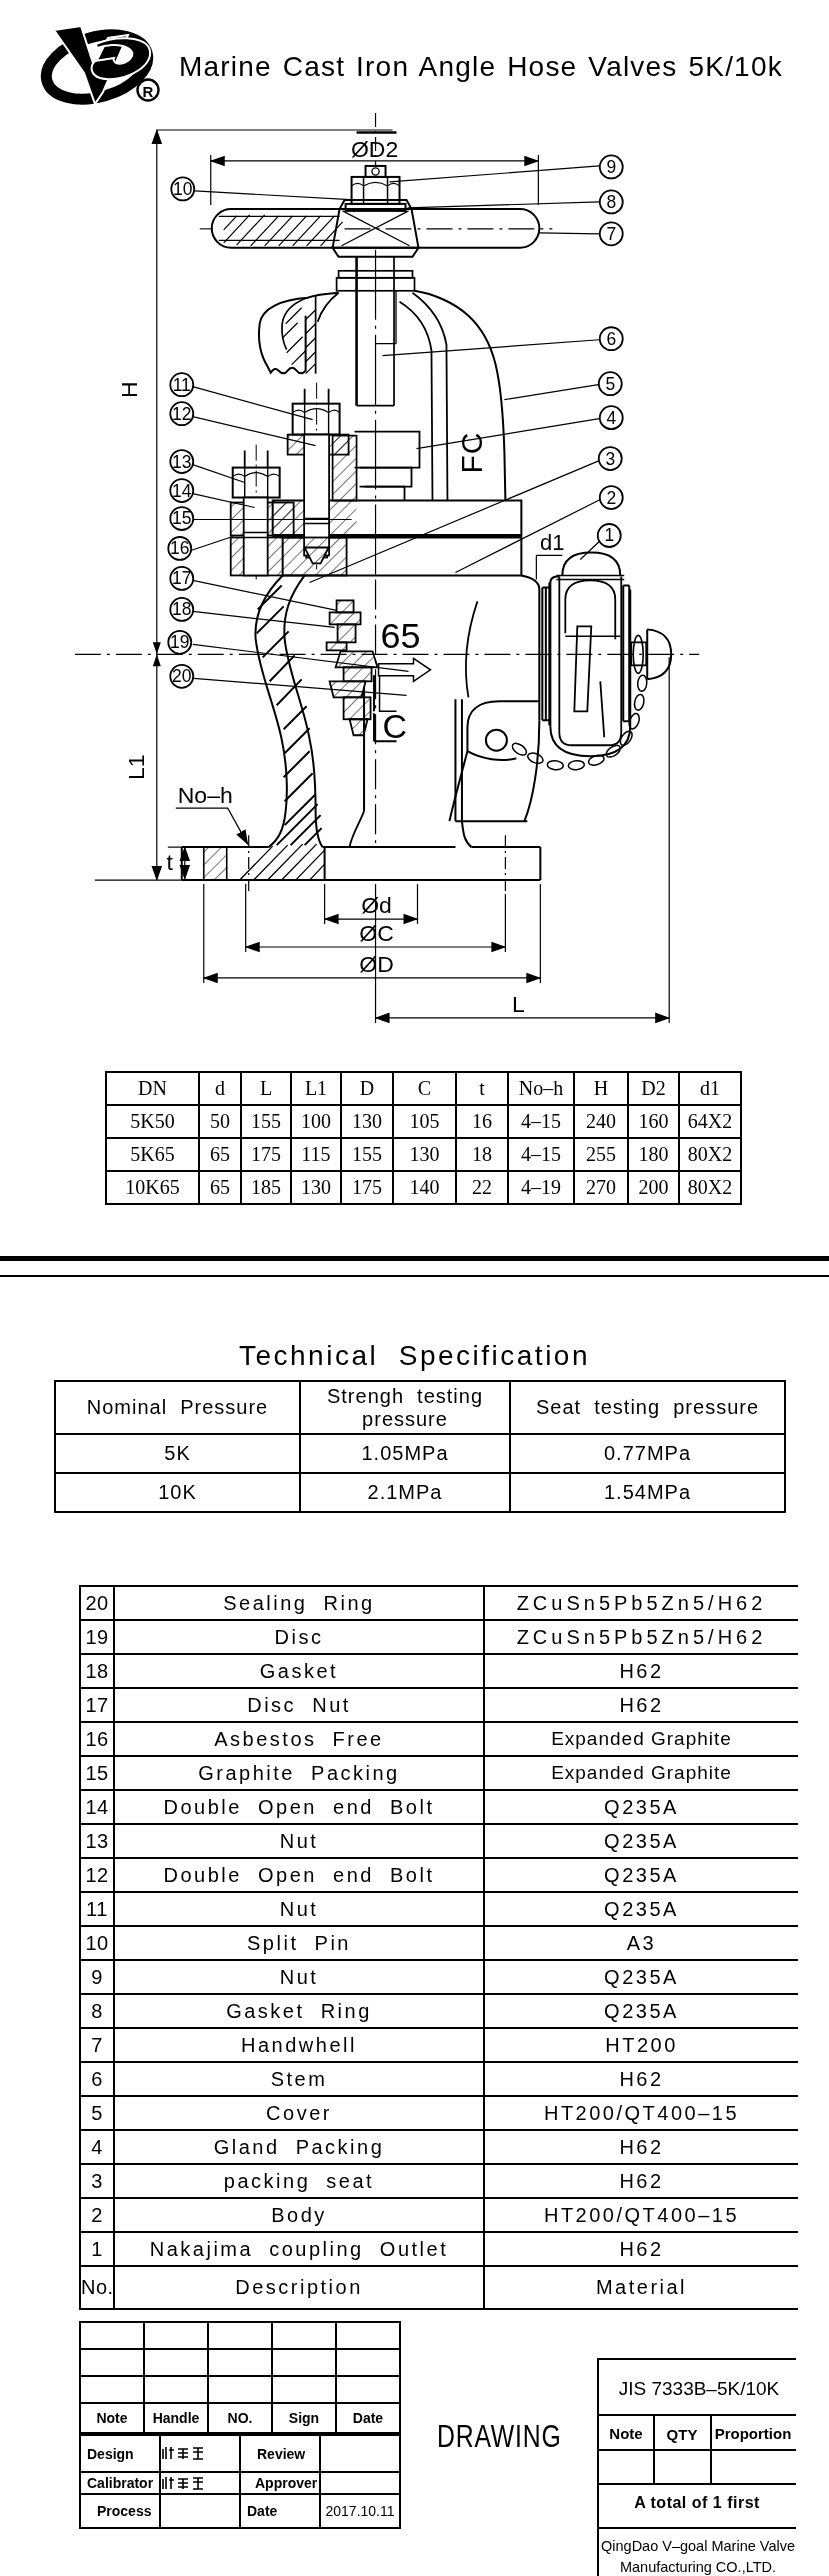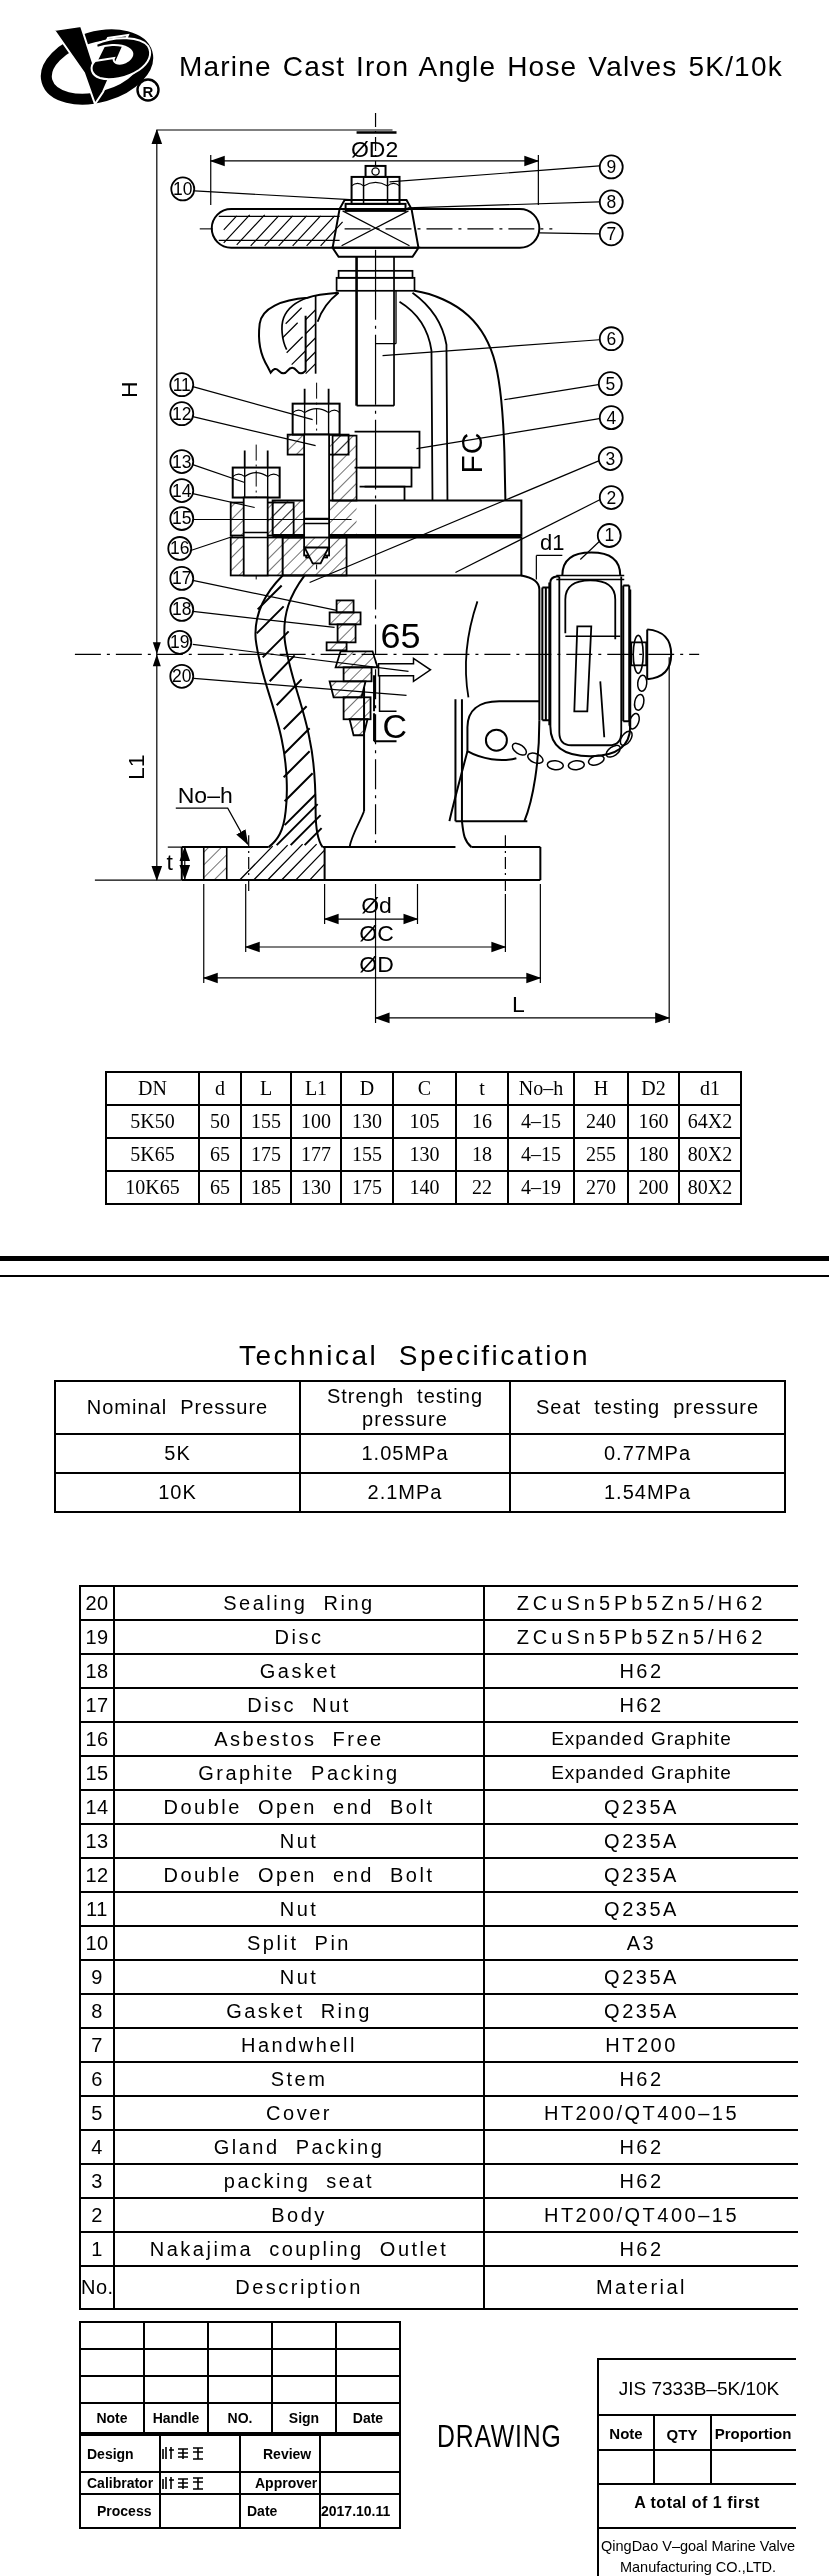--- a/index.html
+++ b/index.html
@@ -332,21 +332,21 @@
           <td>16</td>
           <td>4–15</td>
           <td>240</td>
           <td>160</td>
           <td>64X2</td>
         </tr>
 <tr>
           <td>5K65</td>
           <td>65</td>
           <td>175</td>
-          <td>177</td>
+          <td>115</td>
           <td>155</td>
           <td>130</td>
           <td>18</td>
           <td>4–15</td>
           <td>255</td>
           <td>180</td>
           <td>80X2</td>
         </tr>
 <tr>
           <td>10K65</td>
@@ -556,38 +556,38 @@
         <col style="width:80px">
       </colgroup>
 <tbody>
         <tr style="height:37px">
           <td style="padding-left:6px">Design</td>
           <td style="text-align:center">
             <svg width="44" height="15" viewBox="0 0 44 15" stroke="#000" stroke-width="1.6" fill="none">
               <path d="M2,3 L2,13 M5,1 L5,13 M8,4 L13,4 M10,1 L10,13 M17,3 L27,3 M22,3 L22,13 M17,7 L27,7 M17,11 L27,11 M32,2 L42,2 M37,2 L37,13 M32,6 L42,6 M32,13 L42,13"></path>
             </svg>
           </td>
-          <td style="padding-left:22px">Review</td>
+          <td style="padding-left:16px">Review</td>
           <td></td>
         </tr>
 <tr style="height:22px">
           <td style="padding-left:6px">Calibrator</td>
           <td style="text-align:center">
             <svg width="44" height="15" viewBox="0 0 44 15" stroke="#000" stroke-width="1.6" fill="none">
               <path d="M2,3 L2,13 M5,1 L5,13 M8,4 L13,4 M10,1 L10,13 M17,3 L27,3 M22,3 L22,13 M17,7 L27,7 M17,11 L27,11 M32,2 L42,2 M37,2 L37,13 M32,6 L42,6 M32,13 L42,13"></path>
             </svg>
           </td>
           <td style="padding-left:14px">Approver</td>
           <td></td>
         </tr>
 <tr style="height:34px">
           <td style="padding-left:16px">Process</td>
           <td></td>
           <td style="padding-left:6px">Date</td>
-          <td style="font-weight:bold;">2017.10.11</td>
+          <td style="text-align:center;font-weight:normal;">2017.10.11</td>
         </tr>
 </tbody>
     </table>
 </div>
 <div class="abs" style="left:437px;top:2419px;font-size:31px;letter-spacing:1px;transform:scaleX(0.8);transform-origin:0 0;">DRAWING</div>
 <div class="abs" id="bottomright" style="left:597px;top:2321px;width:200px;margin-top:37px;">
 <svg width="200" height="250" viewBox="0 0 200 250">
   <g stroke="#000" stroke-width="2" fill="none">
     <path d="M1,0 L1,221"></path>
     <path d="M0,1 L199,1 M0,57 L199,57 M0,92 L199,92 M0,126 L199,126 M0,170 L199,170"></path>

